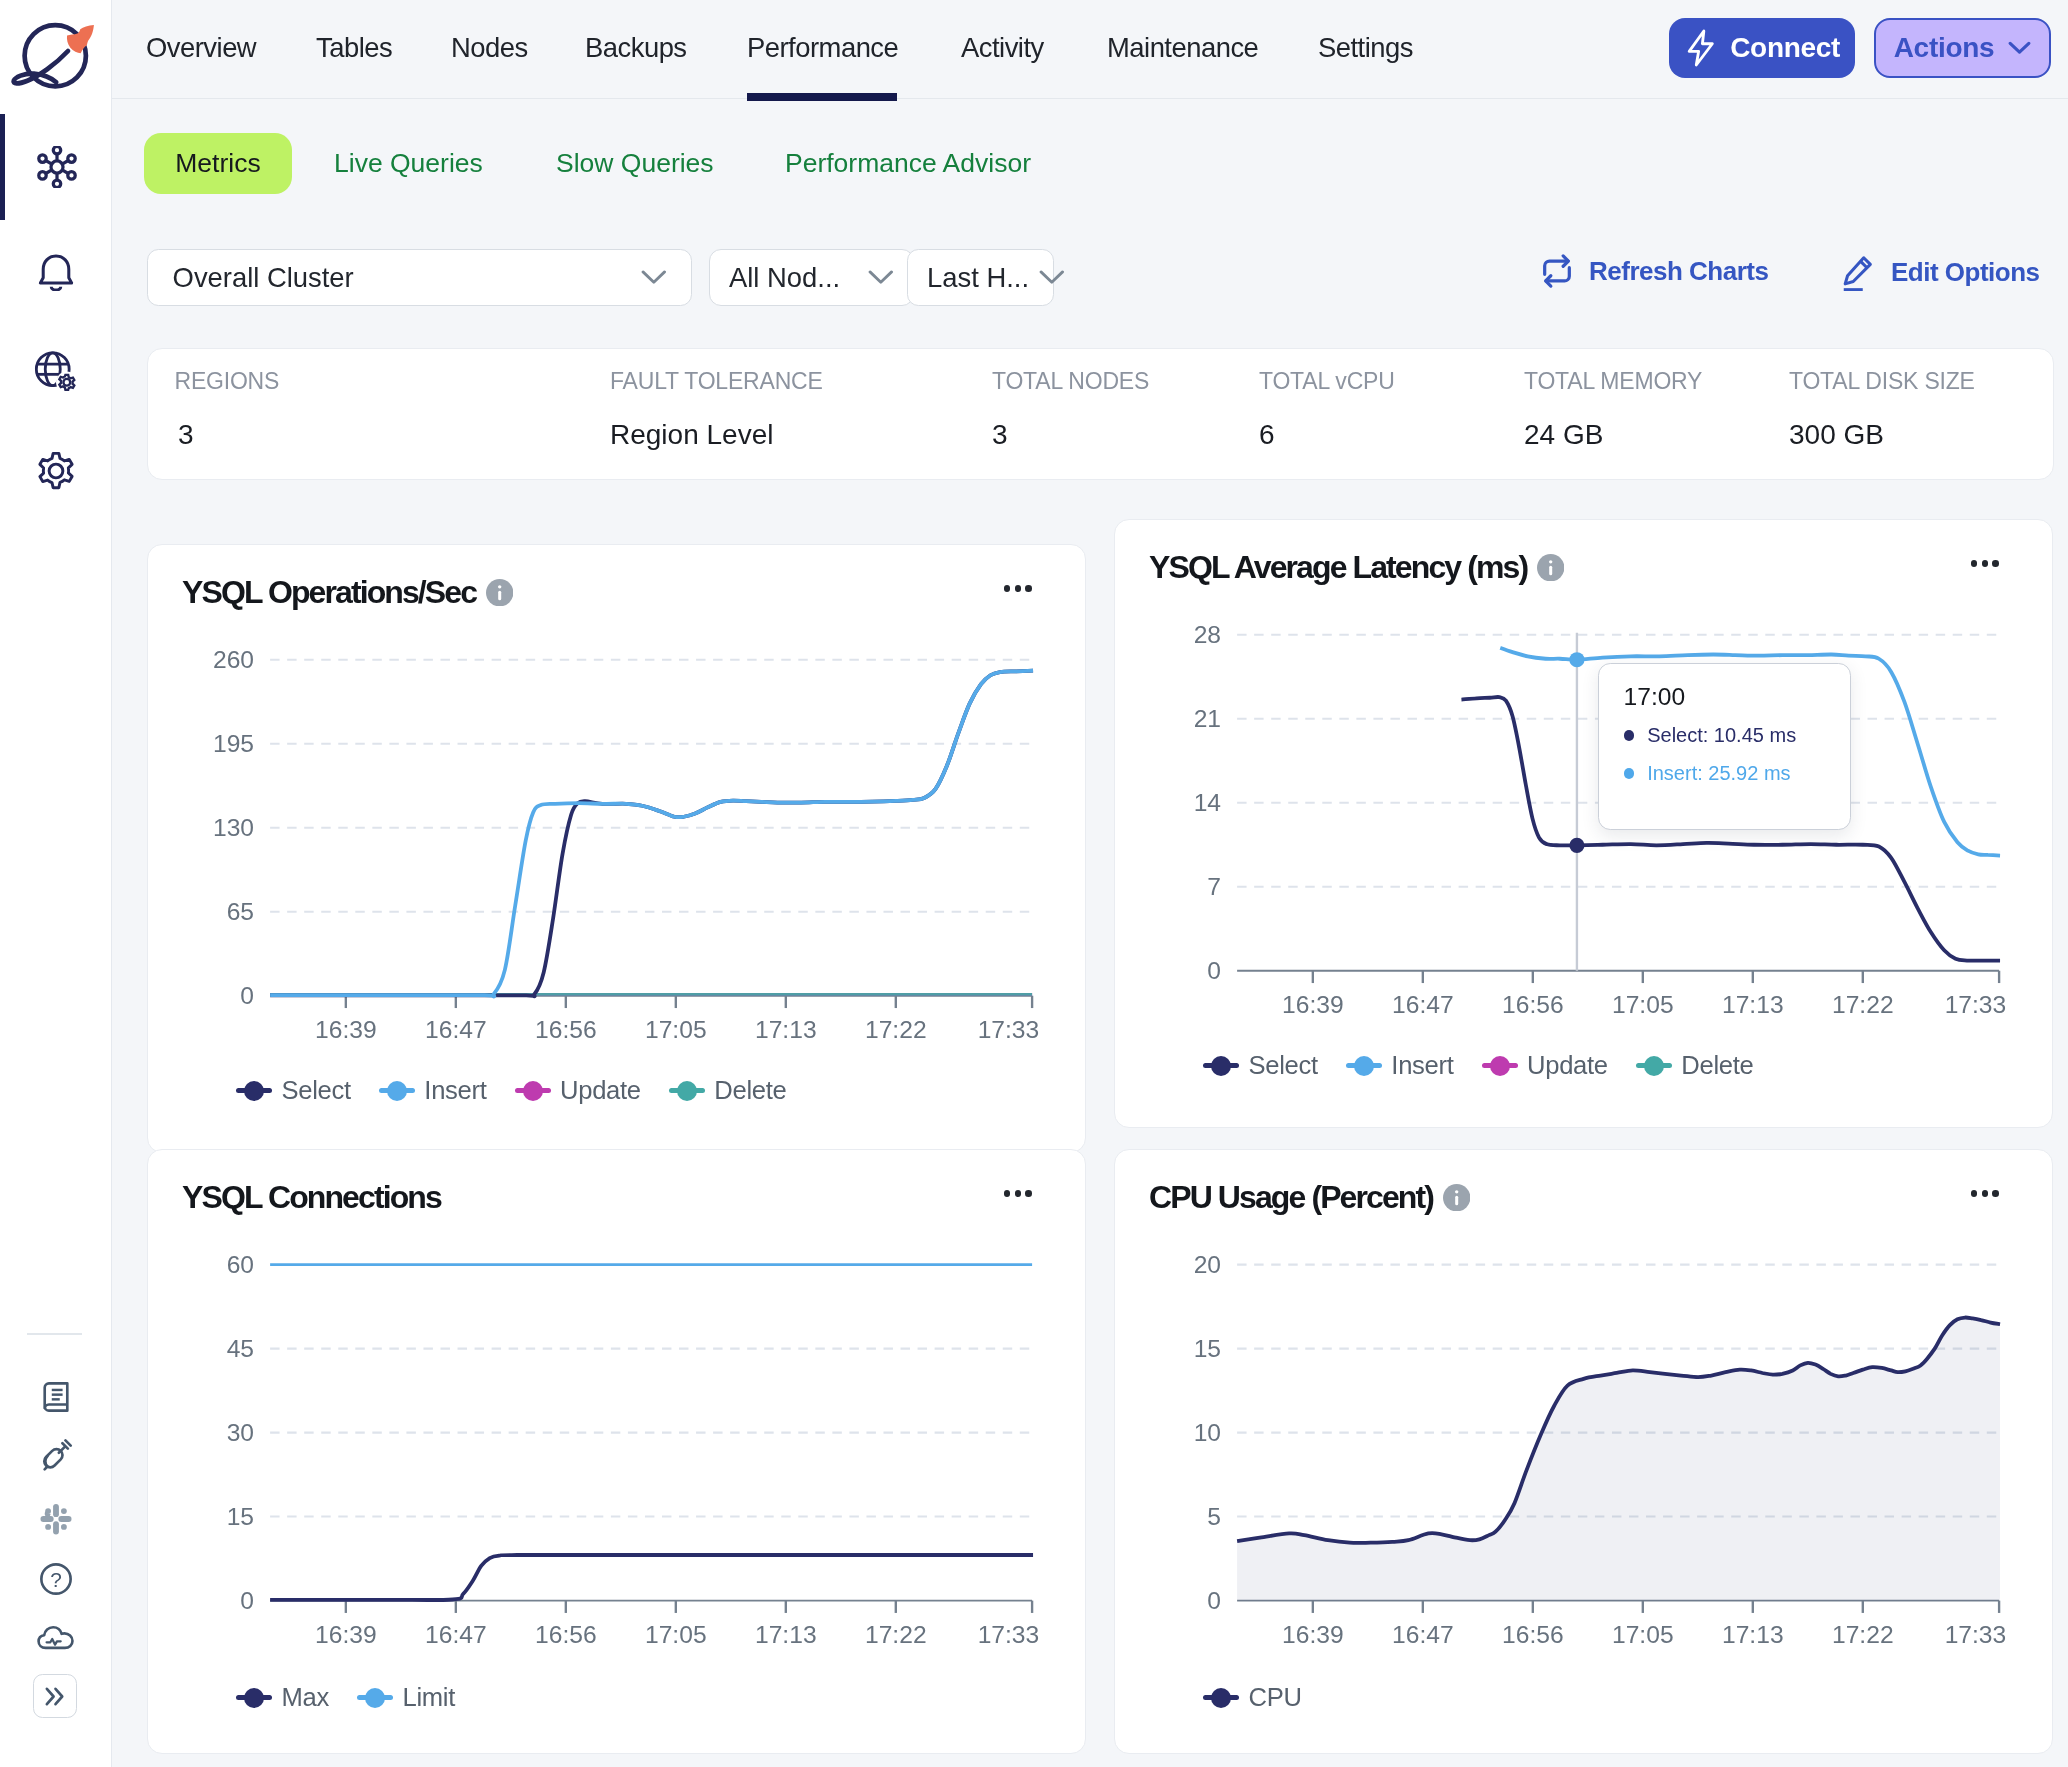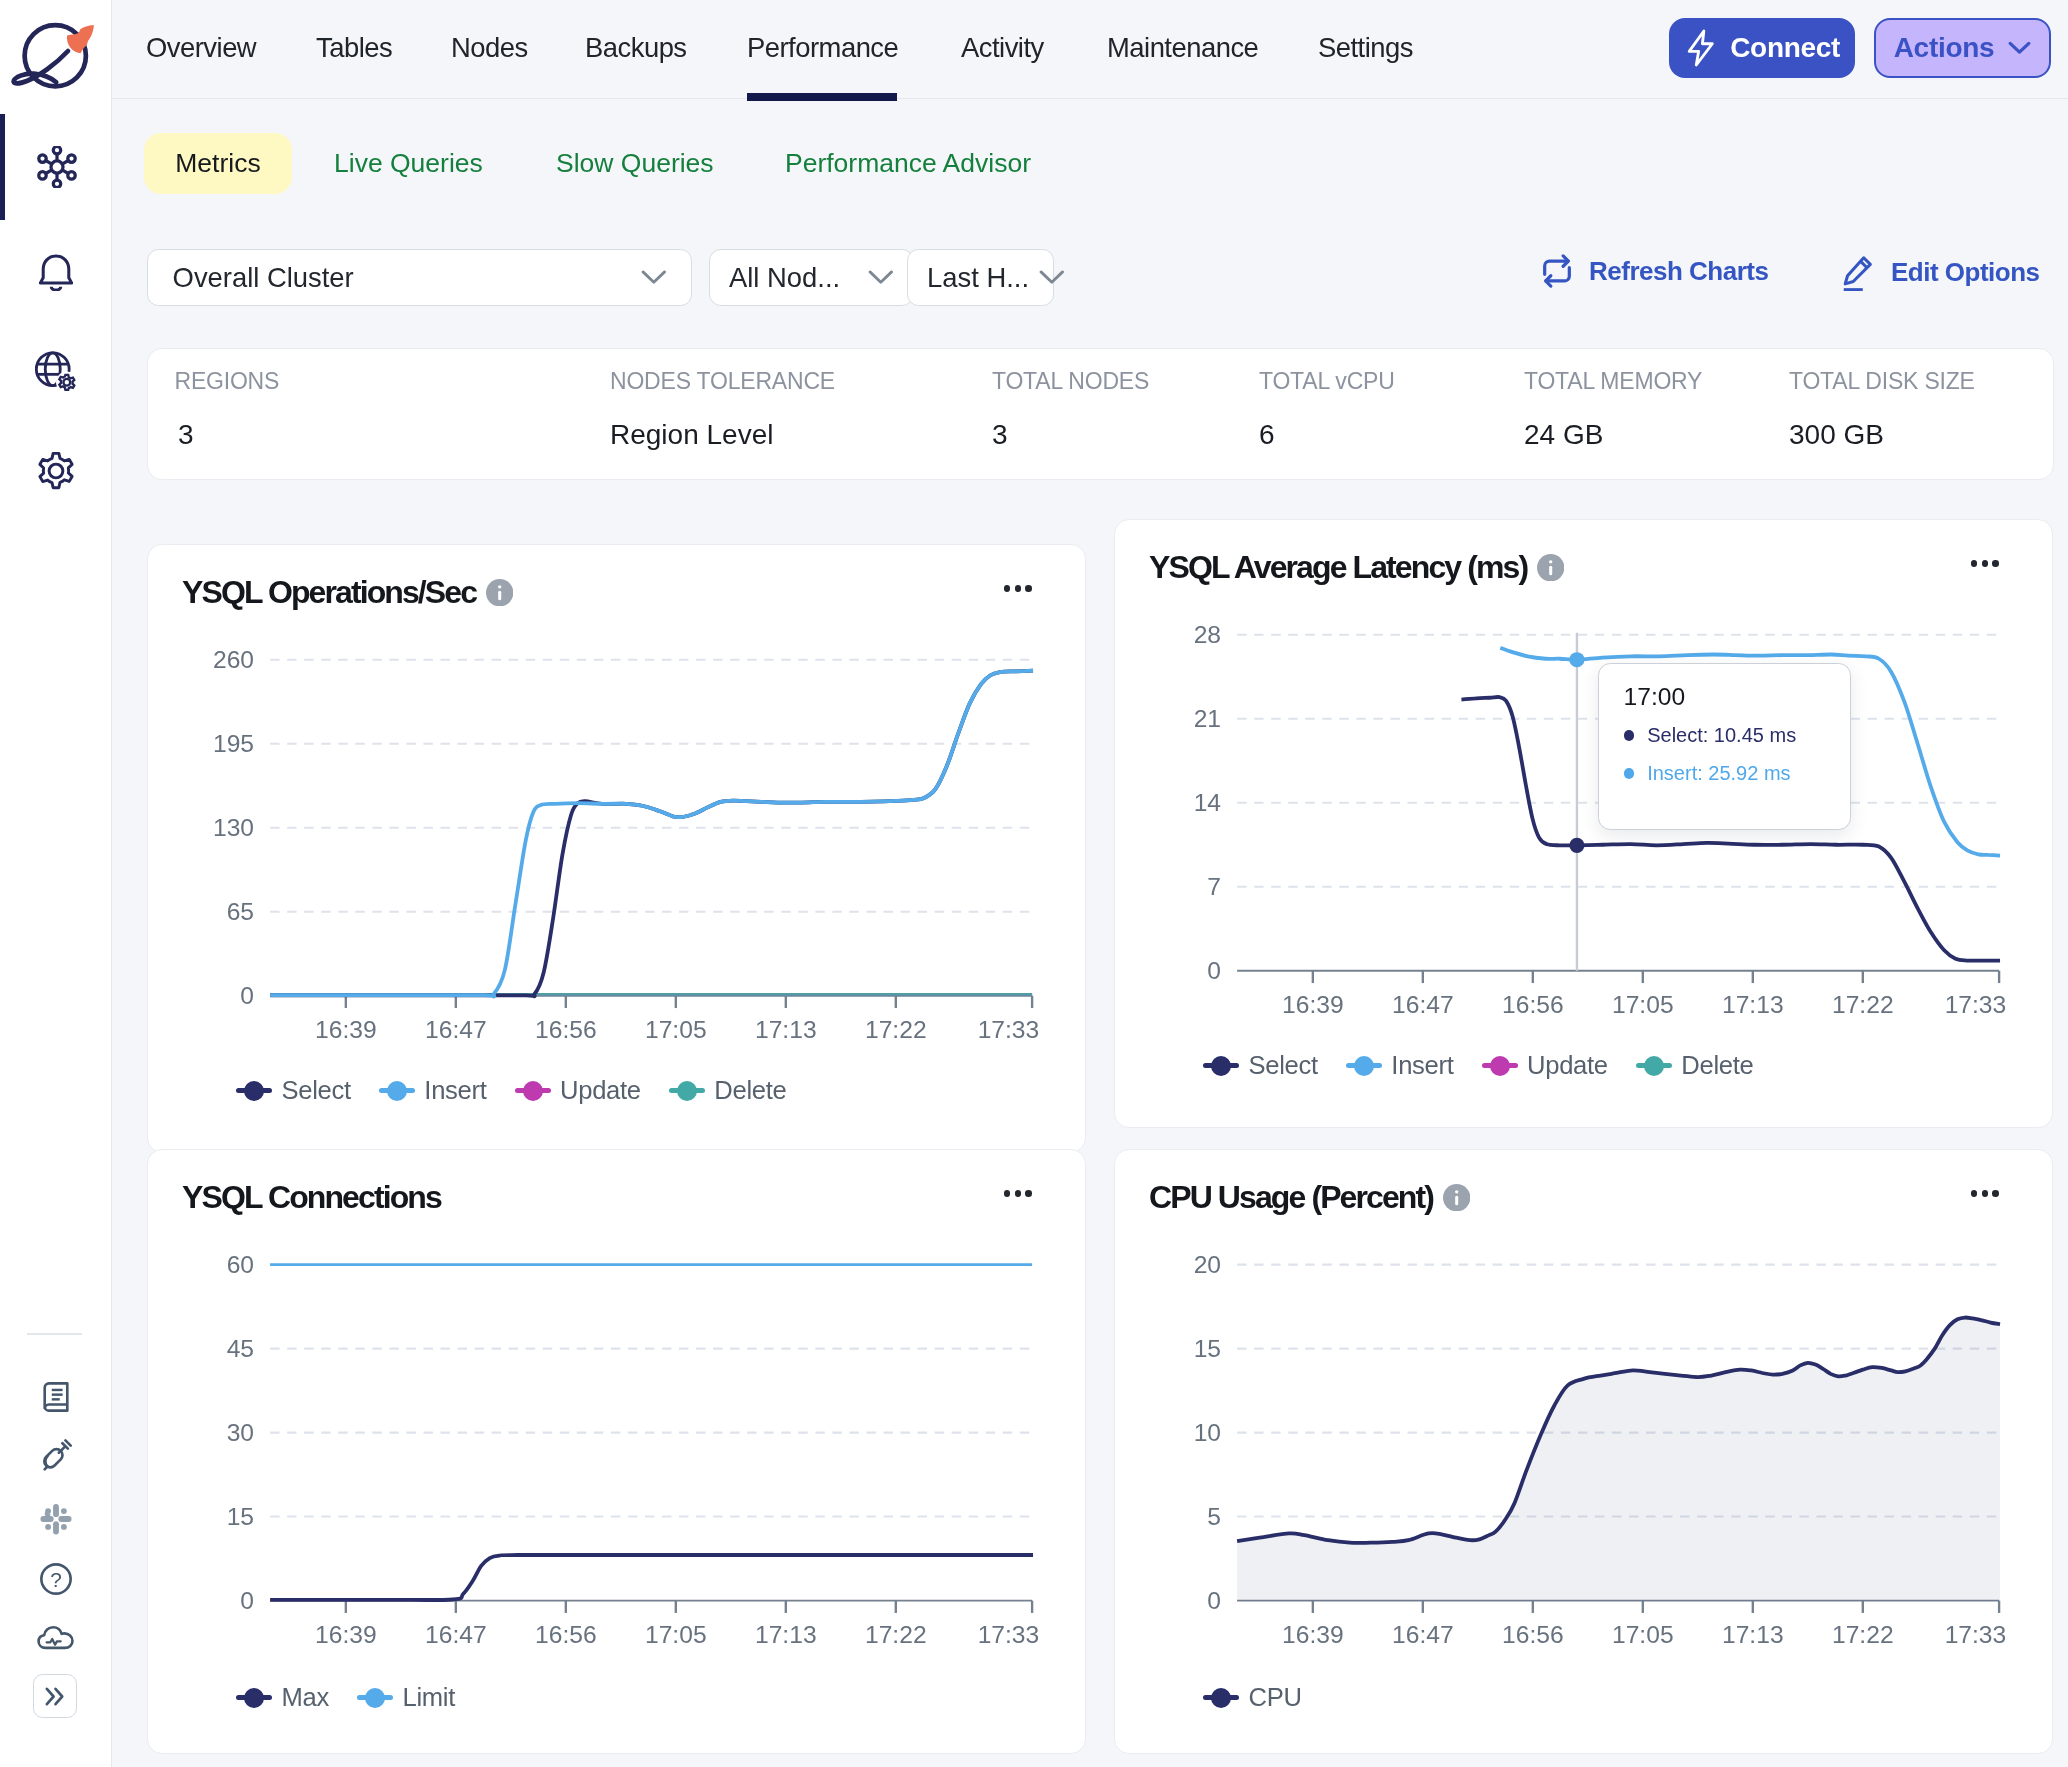--- a/index.html
+++ b/index.html
@@ -7,21 +7,21 @@
 body { position:relative; font-family:"Liberation Sans", sans-serif; background:#F4F6F9; overflow:hidden; color:#1A1E24; }
 .abs { position:absolute; }
 #sidebar { position:absolute; left:0; top:0; width:112px; height:1768px; background:#FFFFFF; border-right:1.9px solid #E5E9EF; }
 #activebar { position:absolute; left:0; top:114px; width:4.7px; height:106px; background:#1B2054; }
 #nav { position:absolute; left:112px; top:0; width:1957px; height:99px; border-bottom:1.9px solid #E4E8ED; }
 .navitem { position:absolute; top:32px; font-size:27.4px; color:#20242B; letter-spacing:-0.5px; white-space:nowrap; }
 #perf-underline { position:absolute; left:747px; top:93px; width:150px; height:7.6px; background:#14194C; }
 #btn-connect { position:absolute; left:1669px; top:18px; width:186px; height:60px; background:#3A52C4; border-radius:16px; display:flex; align-items:center; justify-content:center; gap:12.3px; color:#fff; font-size:28px; font-weight:bold; letter-spacing:-0.3px; }
 #btn-actions { position:absolute; left:1874px; top:18px; width:177px; height:60px; background:#c4b5fd; border:2.8px solid #3A52C4; border-radius:16px; display:flex; align-items:center; justify-content:center; gap:14px; color:#3A52C4; font-size:28px; font-weight:bold; letter-spacing:-0.3px; }
 .tab { position:absolute; top:148px; font-size:26.5px; color:#15803d; white-space:nowrap; }
-#tab-metrics { position:absolute; left:144px; top:133px; width:148px; height:61px; background:#fef9c3; border-radius:17px; display:flex; align-items:center; justify-content:center; font-size:26.5px; color:#16191E; }
+#tab-metrics { position:absolute; left:144px; top:133px; width:148px; height:61px; background:#bef264; border-radius:17px; display:flex; align-items:center; justify-content:center; font-size:26.5px; color:#16191E; }
 .sel { position:absolute; top:249px; height:57px; background:#fff; border:1.9px solid #D8DDE3; border-radius:11.4px; display:flex; align-items:center; font-size:27.4px; color:#22262D; white-space:nowrap; }
 .sel .chev { margin-left:auto; padding-left:9.5px; display:flex; }
 .bluelink { position:absolute; top:253px; display:flex; align-items:center; gap:14px; color:#3556C2; font-size:26px; font-weight:bold; letter-spacing:-0.5px; }
 #summary { position:absolute; left:147px; top:348px; width:1907px; height:132px; background:#fff; border:1.9px solid #E9ECF1; border-radius:15px; }
 .sumlabel { position:absolute; top:19px; font-size:23px; color:#8C939F; letter-spacing:-0.2px; white-space:nowrap; }
 .sumval { position:absolute; top:70px; font-size:28px; color:#1A1D23; white-space:nowrap; }
 .card { position:absolute; width:939px; height:609px; background:#fff; border:1.9px solid #E9ECF1; border-radius:15px; }
 .cardtitle { position:absolute; left:34px; top:29px; font-size:32px; font-weight:bold; color:#14171C; letter-spacing:-1.9px; display:flex; align-items:center; gap:9.5px; white-space:nowrap; }
 .dots { position:absolute; right:53px; top:40px; display:flex; gap:4.3px; }
 .dots i { width:6.6px; height:6.6px; border-radius:50%; background:#23272E; }
@@ -183,21 +183,21 @@
 <path d="M26 5 L33 12 L15 30 L6.5 32.5 L9 24 Z" stroke="#3556C2" stroke-width="3.2" stroke-linejoin="round"></path>
 <line x1="22.5" y1="8.5" x2="29.5" y2="15.5" stroke="#3556C2" stroke-width="3.2"></line>
 <line x1="5" y1="38.5" x2="25" y2="38.5" stroke="#3556C2" stroke-width="3"></line>
 </svg>
     <span>Edit Options</span>
   </div>
 
 <div id="summary">
   <span class="sumlabel" style="left:26.5px;">REGIONS</span>
     <span class="sumval" style="left:30px;">3</span>
-  <span class="sumlabel" style="left:462px;">NODES TOLERANCE</span>
+  <span class="sumlabel" style="left:462px;">FAULT TOLERANCE</span>
     <span class="sumval" style="left:462px;">Region Level</span>
   <span class="sumlabel" style="left:844px;">TOTAL NODES</span>
     <span class="sumval" style="left:844px;">3</span>
   <span class="sumlabel" style="left:1111px;">TOTAL vCPU</span>
     <span class="sumval" style="left:1111px;">6</span>
   <span class="sumlabel" style="left:1376px;">TOTAL MEMORY</span>
     <span class="sumval" style="left:1376px;">24 GB</span>
   <span class="sumlabel" style="left:1641px;">TOTAL DISK SIZE</span>
     <span class="sumval" style="left:1641px;">300 GB</span>
 </div>

